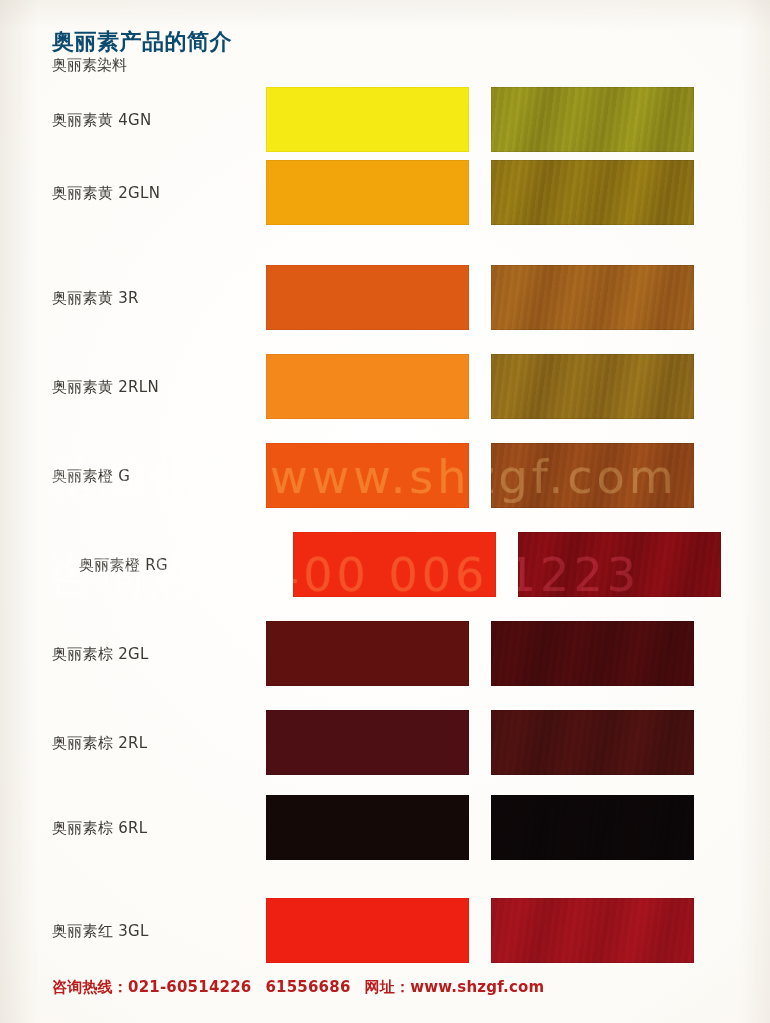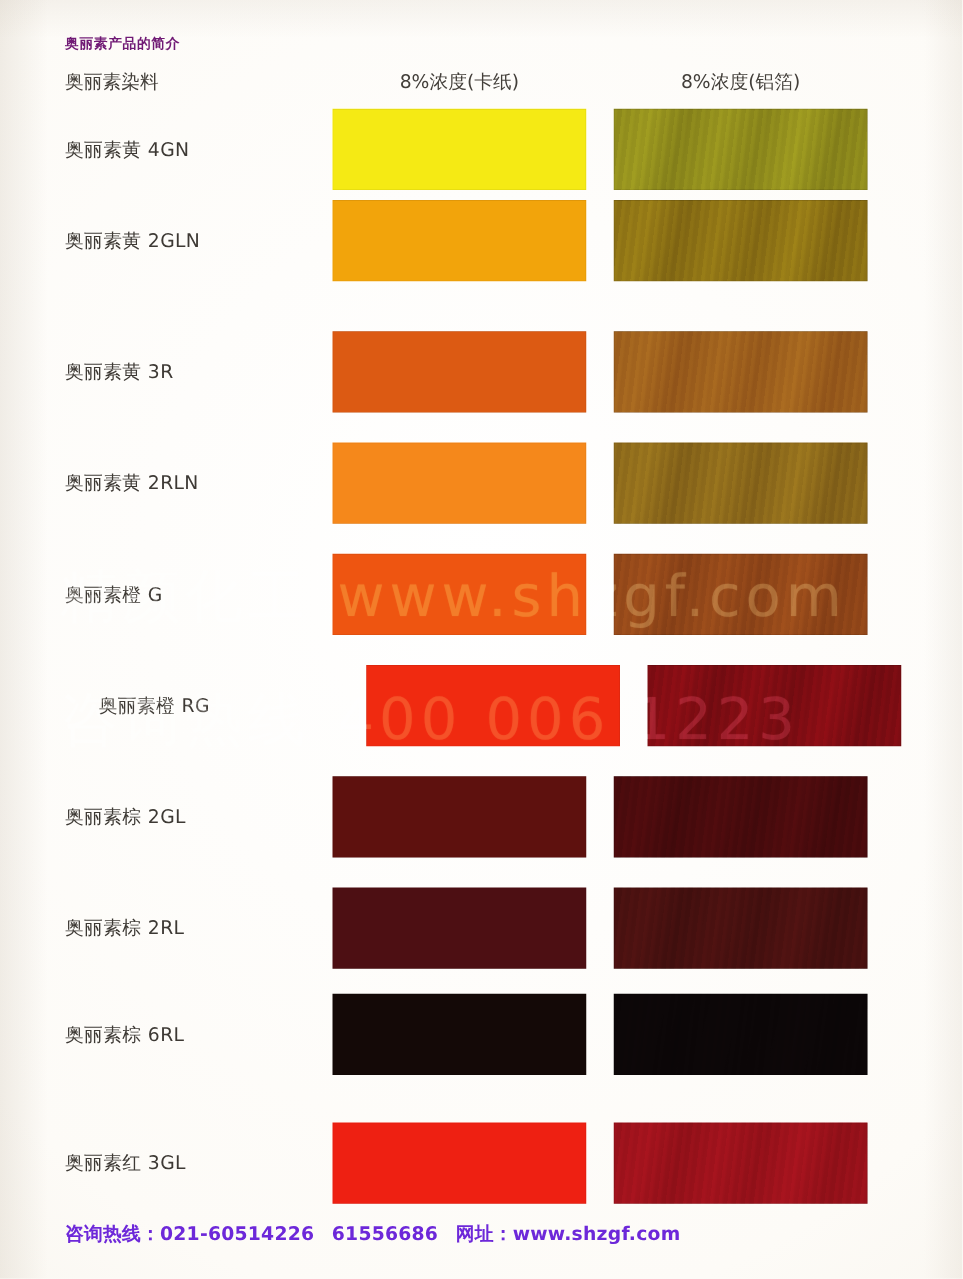--- a/index.html
+++ b/index.html
@@ -37,23 +37,23 @@
   .sheet {
     position: absolute;
     inset: 0;
   }
 
   
   .doc-title {
     position: absolute;
     left: 52px;
     top: 27px;
-    font-size: 11px;
+    font-size: 22px;
     font-weight: bold;
-    color: #701a75;
+    color: #0c4a6e;
     letter-spacing: .5px;
     white-space: nowrap;
   }
   .col-head {
     position: absolute;
     top: 56px;
     font-size: 15px;
     color: #433f3a;
     white-space: nowrap;
   }
@@ -141,38 +141,36 @@
   .wm span.cn { letter-spacing: 4px; }
   .wm span.en { letter-spacing: 4px; margin-left: 22px; }
 
   
   .footer {
     position: absolute;
     left: 52px;
     top: 978px;
     font-size: 15px;
     font-weight: bold;
-    color: #6d28d9;
+    color: #b91c1c;
     white-space: nowrap;
     letter-spacing: .2px;
   }
   .footer .gap { display: inline-block; width: 14px; }
 </style>
 </head>
 <body>
 
 <div class="paper"></div>
 
 <div class="sheet">
 
   <div class="doc-title">奥丽素产品的简介</div>
 
   <div class="col-head c0">奥丽素染料</div>
-  <div class="col-head c1">8%浓度(卡纸)</div>
-  <div class="col-head c2">8%浓度(铝箔)</div>
 
   <div id="rows-host">
       <div class="row" style="top: 87px;">
         <div class="row-label">奥丽素黄 4GN</div>
         <div class="swatch card">
           <div class="ink" style="background: rgb(245, 234, 20);"></div>
         </div>
         <div class="swatch foil">
           <div class="ink" style="background: rgb(142, 138, 28);"></div>
         </div>

